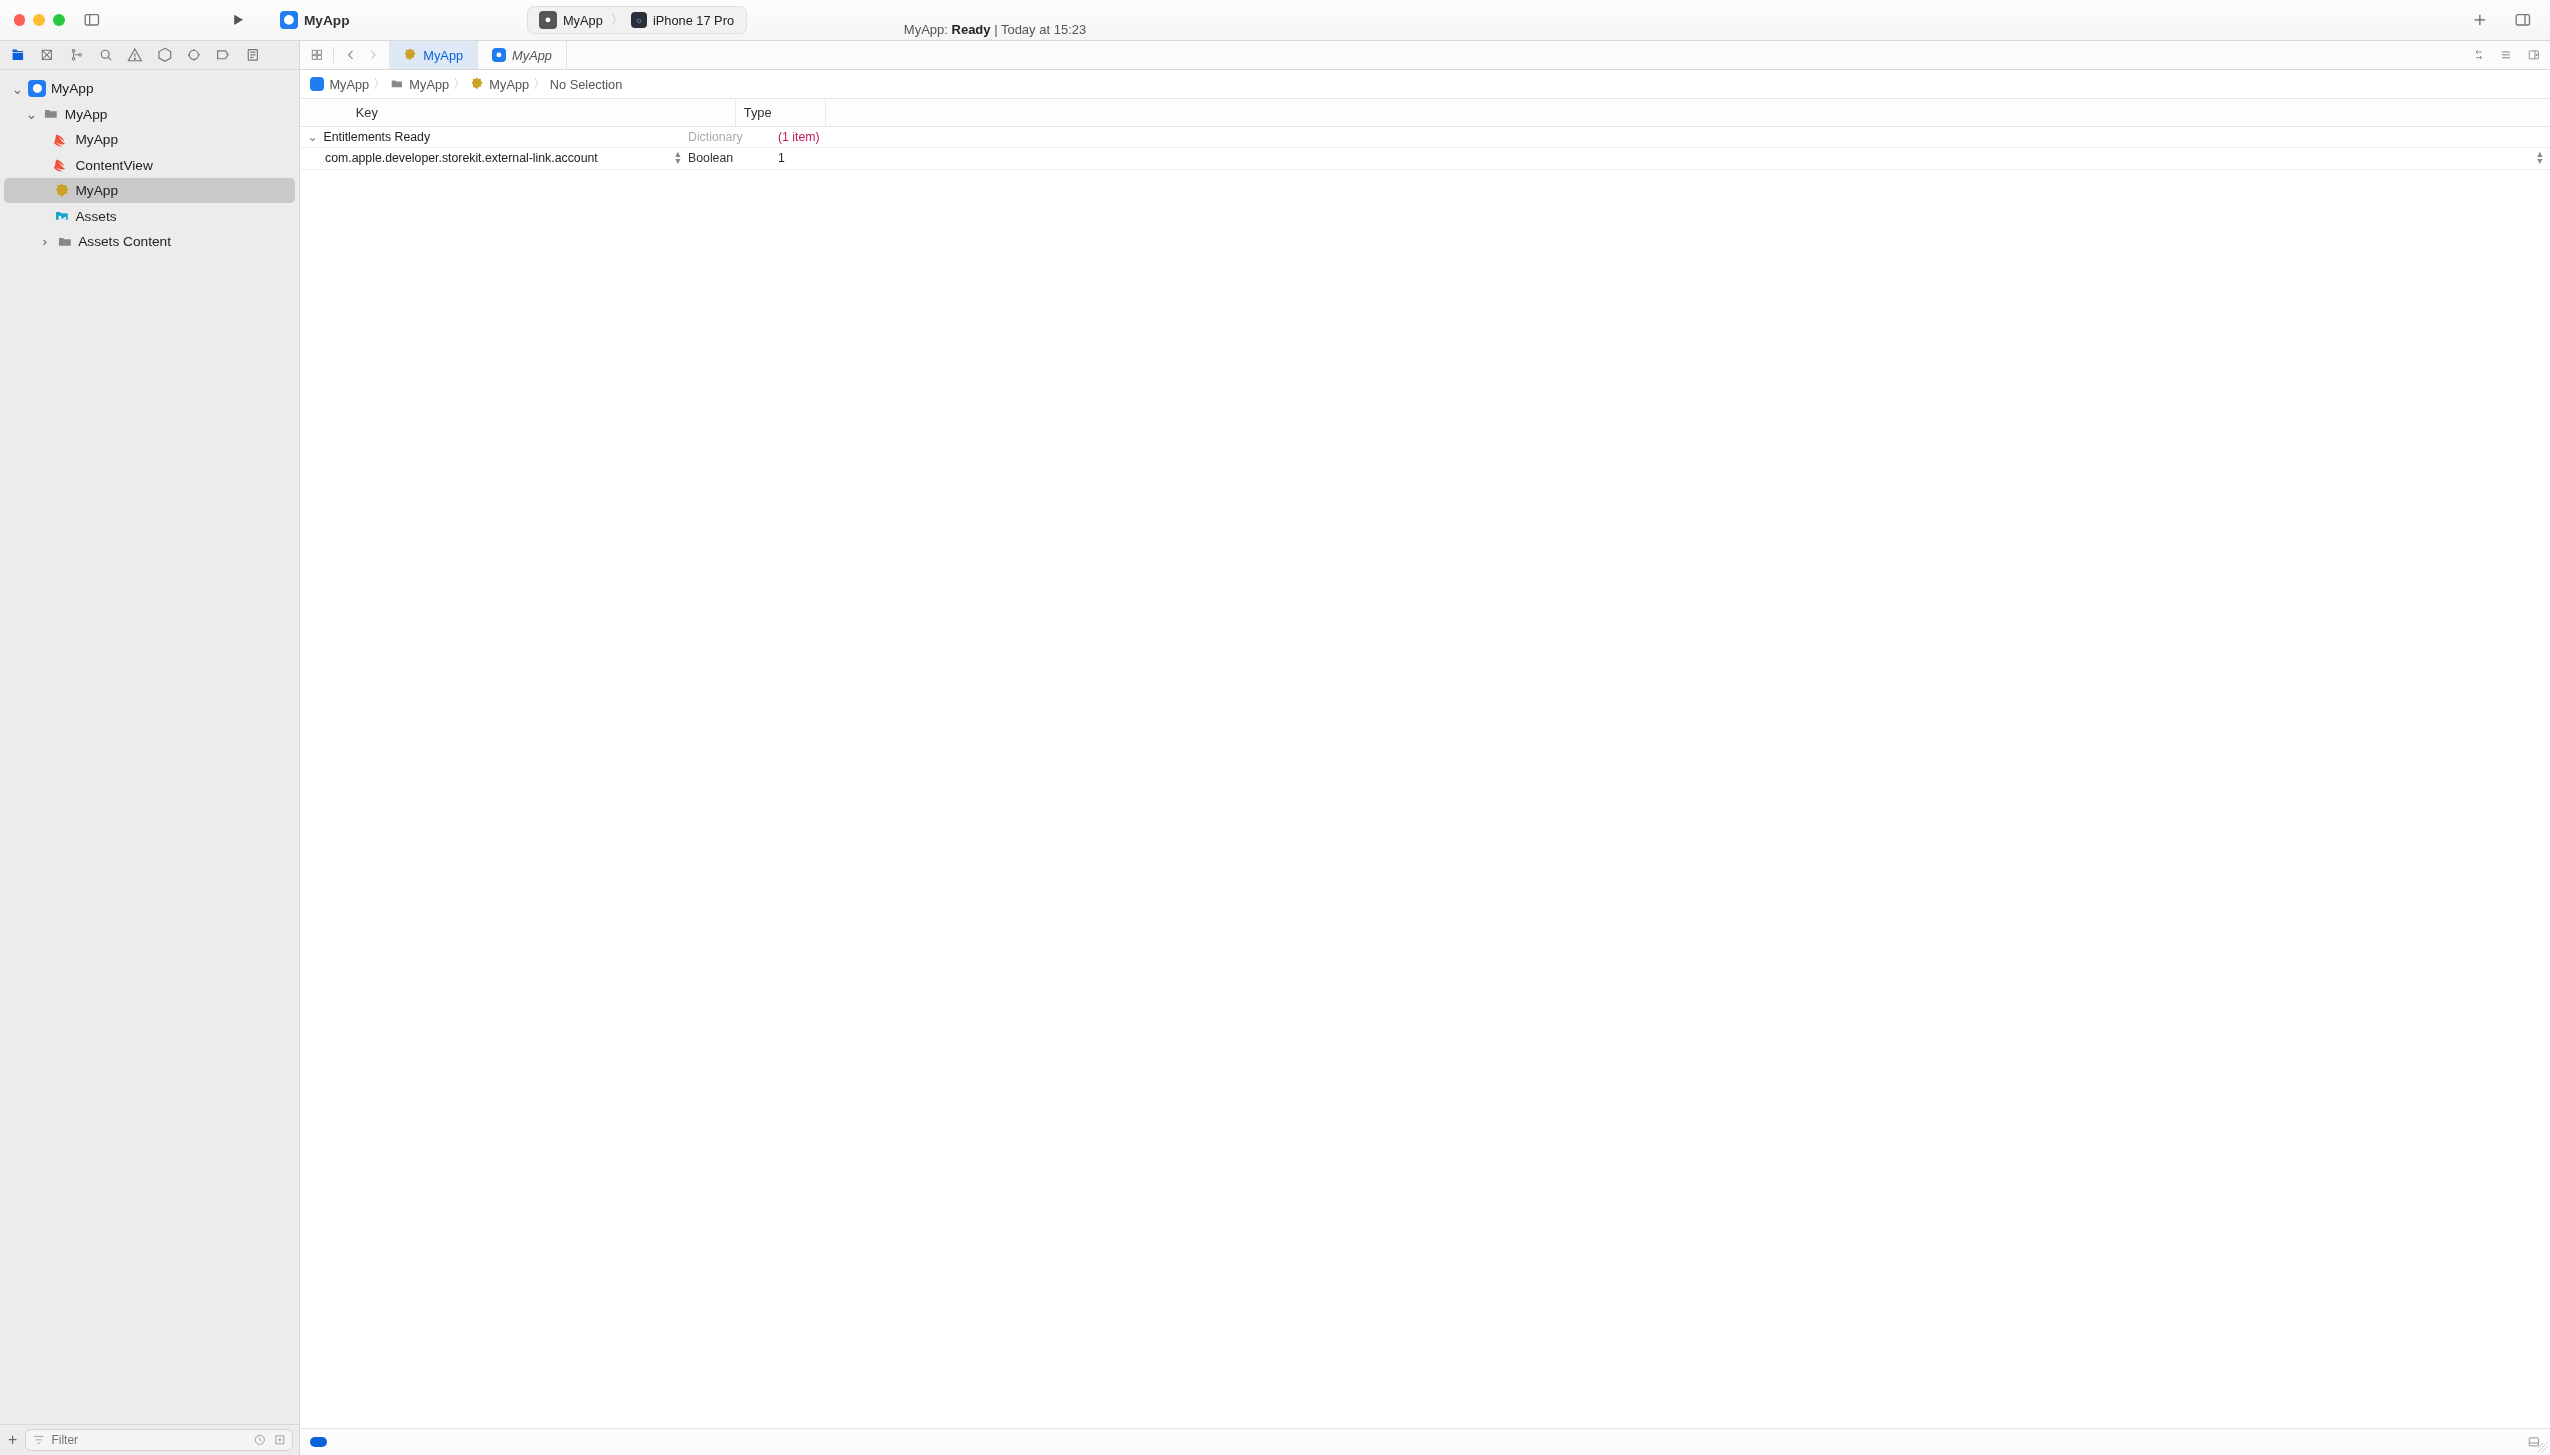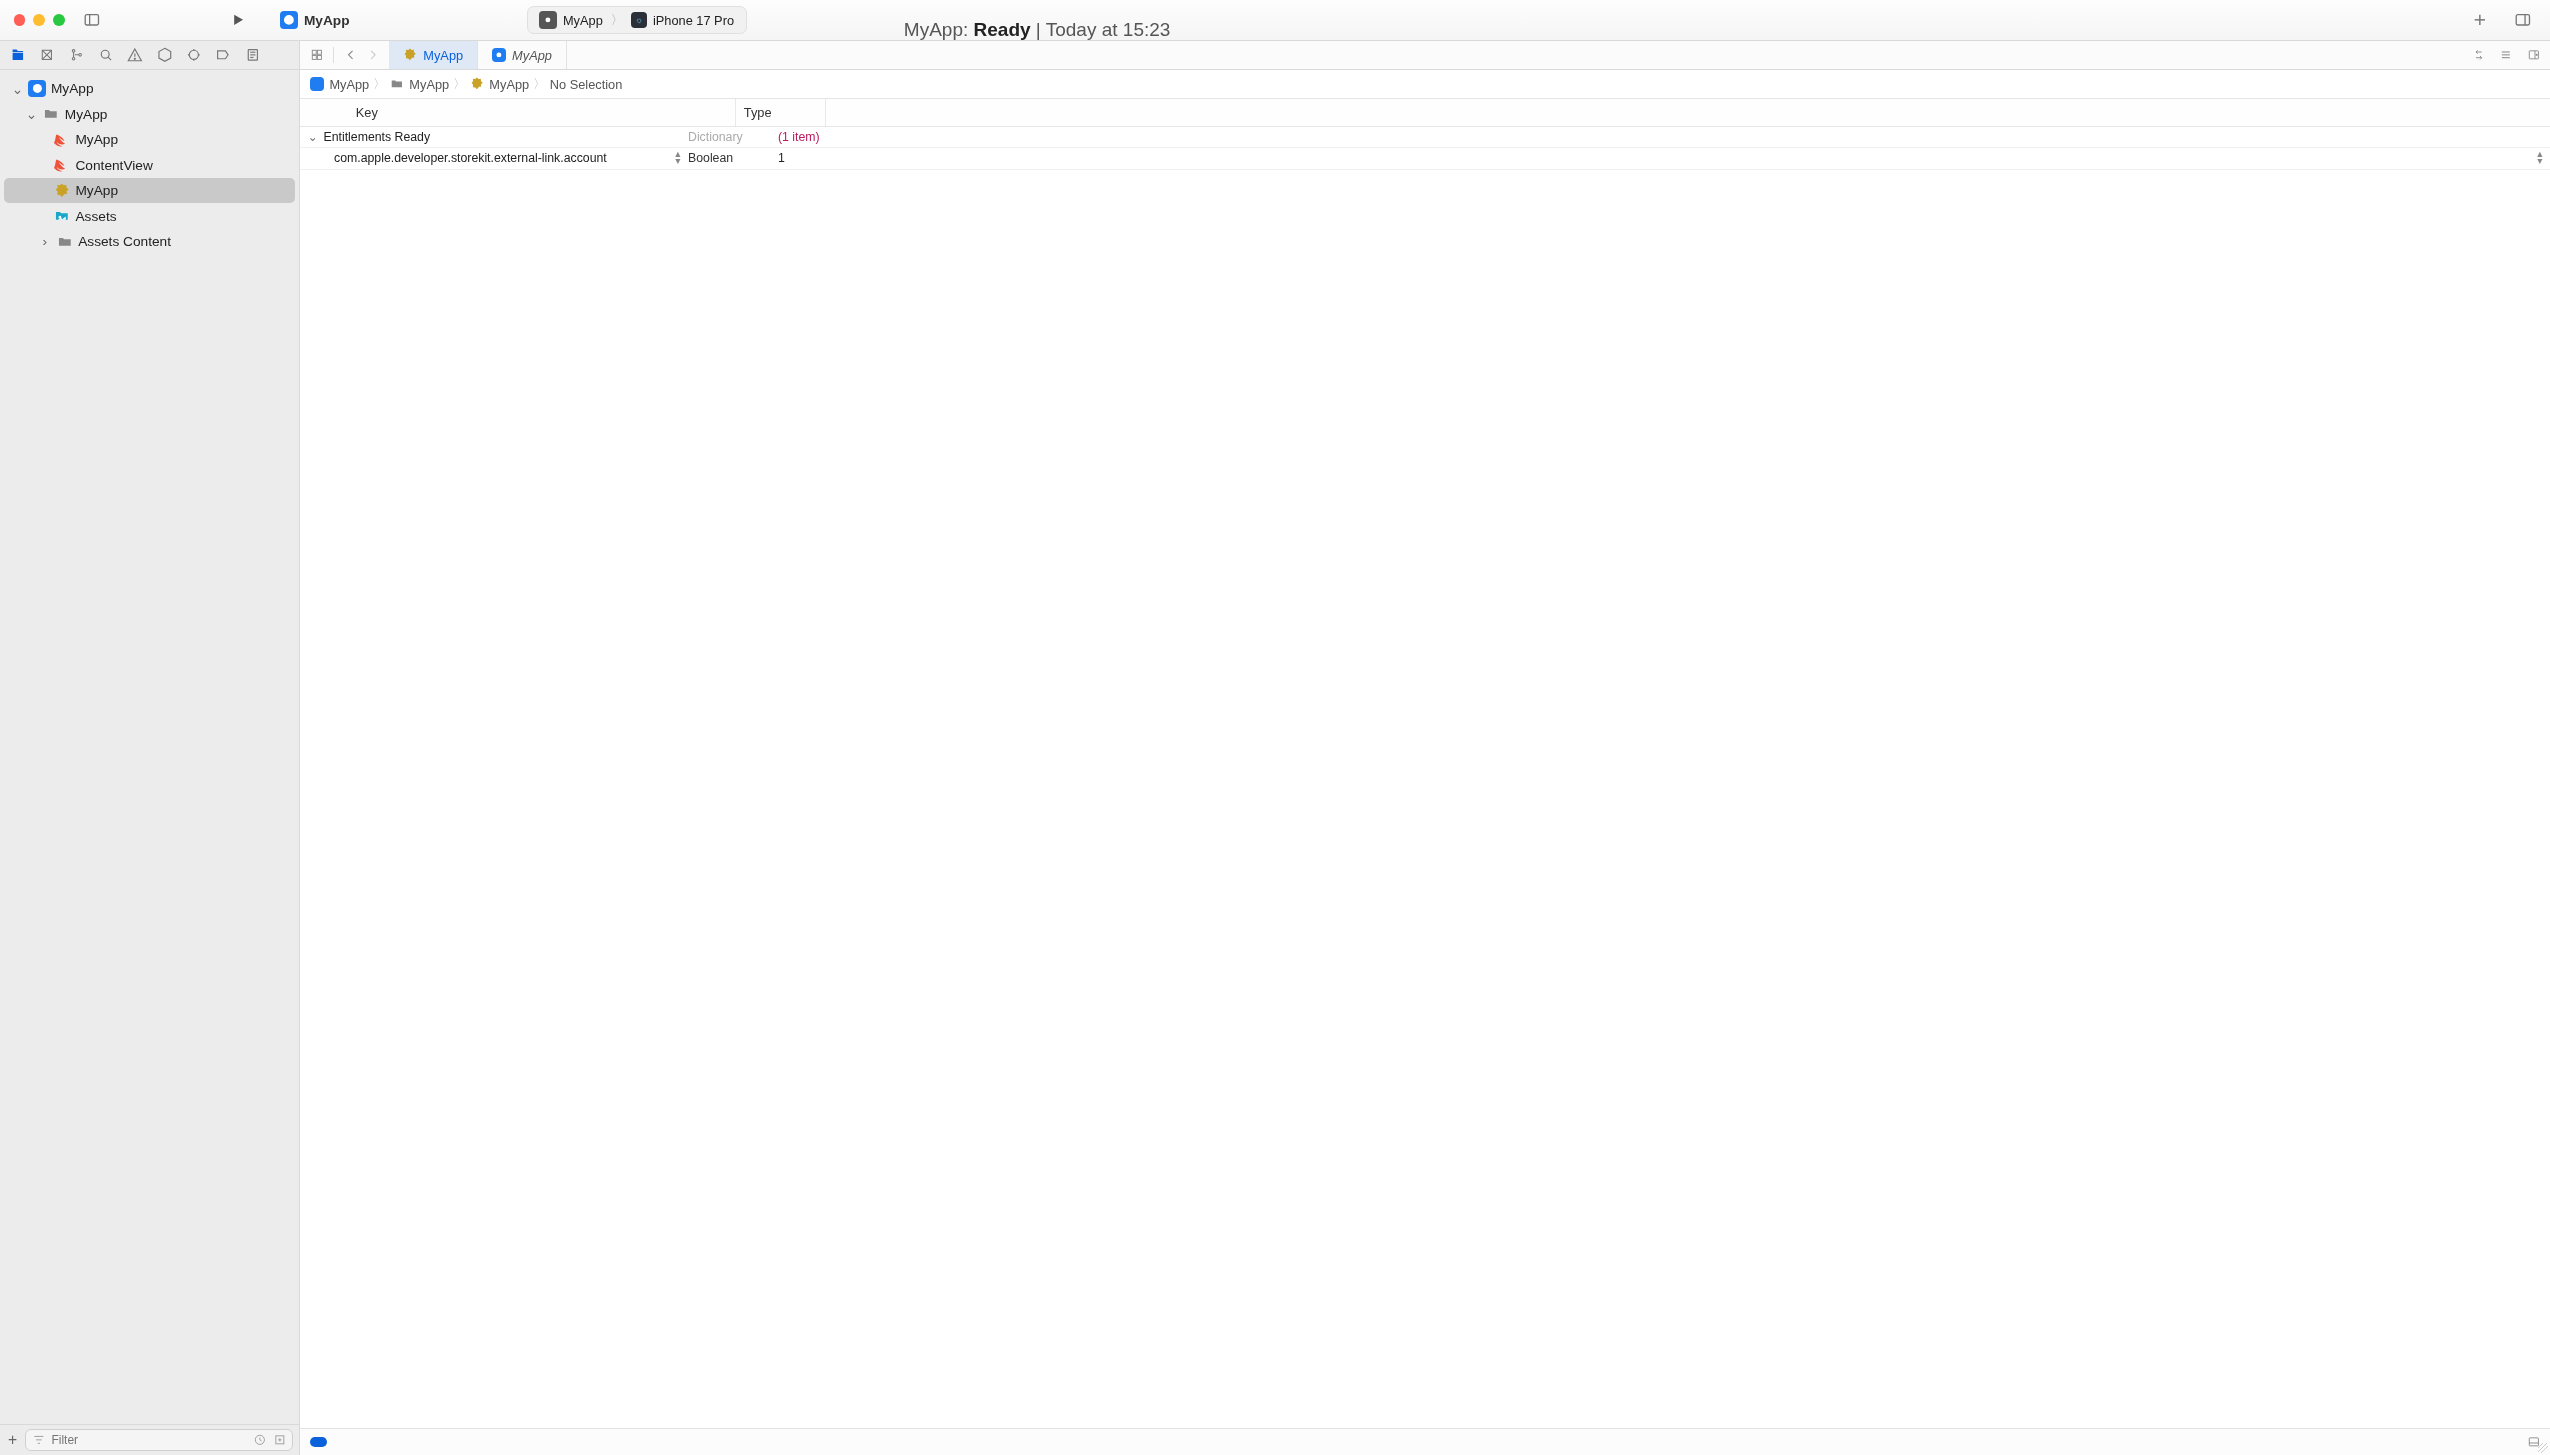--- a/index.html
+++ b/index.html
@@ -31,21 +31,21 @@
 
   .tb-center { flex: 0 0 auto; margin-left: 177px; }
   .scheme-pill {
     display: flex; align-items: center; gap: 5.9px;
     background: #f1f1f2; border: 1px solid #e0e0e0; border-radius: 6.9px;
     padding: 3.9px 11.8px; height: 27.5px;
   }
   .scheme-pill .sep { color: #aaa; margin: 0 2px;}
   .device-icon { width: 15.7px; height: 15.7px; border-radius: 3.9px; background: #2b2f3a; display:inline-flex;align-items:center;justify-content:center;color:#6cf;font-size:8.8px;}
 
-  .status-block { margin-left: 157px; font-size: 19px; color: #555; margin-top: 19px; }
+  .status-block { margin-left: 157px; font-size: 13px; color: #555; margin-top: 19px; }
   .status-block b { color: #222; }
 
   .titlebar .grow { flex: 1; }
   .tb-right { display: flex; gap: 15.7px; padding-right: 5.9px;}
 
   
   .main { flex: 1; display: flex; min-height: 0;}
 
   
   .navigator {
@@ -124,21 +124,21 @@
   .col-type{flex:0 0 90px;}
   .col-value{flex:1;}
 
   .plist-body { flex:1; overflow:auto;}
   .plist-row{height:21.6px;display:flex;align-items:center;border-bottom:1px solid #f0f0f0;font-size:12.3px;}
   .plist-row .col-key{display:flex;align-items:center;gap:3.9px;padding-left:5.9px;}
   .plist-row .col-type{color:#333;}
   .plist-row.root .col-type{color:#aaa;}
   .plist-row.root .col-value{color:#be185d;}
   .plist-row .pr-disc{width:13.7px;display:inline-flex;justify-content:center;color:#777;}
-  .plist-row.child .col-key{padding-left:34px;}
+  .plist-row.child .col-key{padding-left:25px;}
   .row-ctrls{margin-left:auto;margin-right:5.9px;color:#888;display:none0;}
   .plist-row .col-value{display:flex;align-items:center;}
   .updown{color:#888;font-size:8.8px;line-height:6.9px;display:flex;flex-direction:column;margin-right:5.9px;}
 
   
   .ed-footer{height:27.5px;border-top:1px solid #e2e2e2;display:flex;align-items:center;padding:0 9.8px;justify-content:space-between;background:#fcfcfc;}
   .blue-pill{width:17.7px;height:9.8px;border-radius:4.9px;background:#0a61d9;}
 
   svg { display:block; }
 

